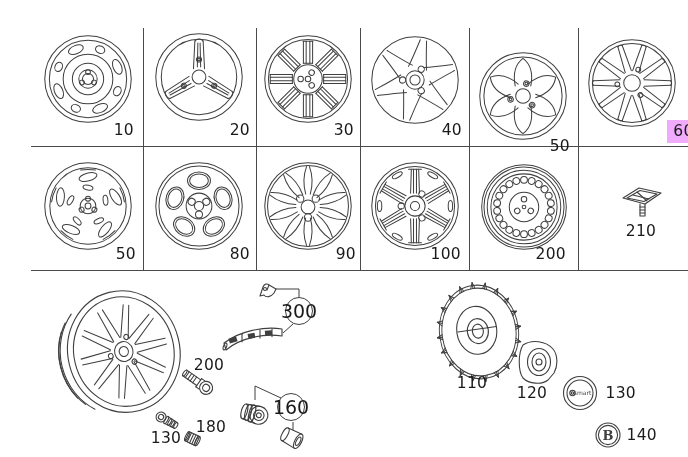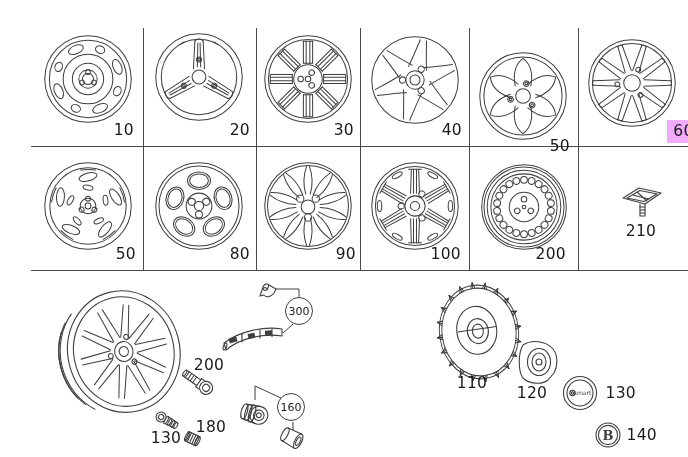--- a/index.html
+++ b/index.html
@@ -5,21 +5,21 @@
   html,body{margin:0;padding:0;background:#fff;}
   #canvas{position:relative;width:688px;height:457px;background:#fff;overflow:hidden;
           font-family:"DejaVu Sans","Liberation Sans",sans-serif;color:#1a1a1a;margin-left:31px;}
   .cell{position:absolute;}
   .wheel,.art{position:absolute;}
   .lbl{position:absolute;font-size:15.5px;letter-spacing:.3px;color:#1a1a1a;
        text-align:right;display:block;line-height:1.1;}
   .lbl.center{text-align:center;}
   .lbl.hl{background:#9fd0e4;text-align:center;line-height:23px;}
   .balloon{position:absolute;width:28px;height:28px;border:1.4px solid #3f3f3f;border-radius:50%;
-           display:flex;align-items:center;justify-content:center;font-size:11px;background:#fff;box-sizing:border-box;}
+           display:flex;align-items:center;justify-content:center;font-size:19px;background:#fff;box-sizing:border-box;}
   svg{display:block;}
   #gridlines,#leaders{position:absolute;left:0;top:0;pointer-events:none;}
 </style>
 </head>
 <body>
 
 <div id="canvas">
 
   <svg id="gridlines" width="688" height="457">
     <g stroke="#4a4a4a" stroke-width="1">

